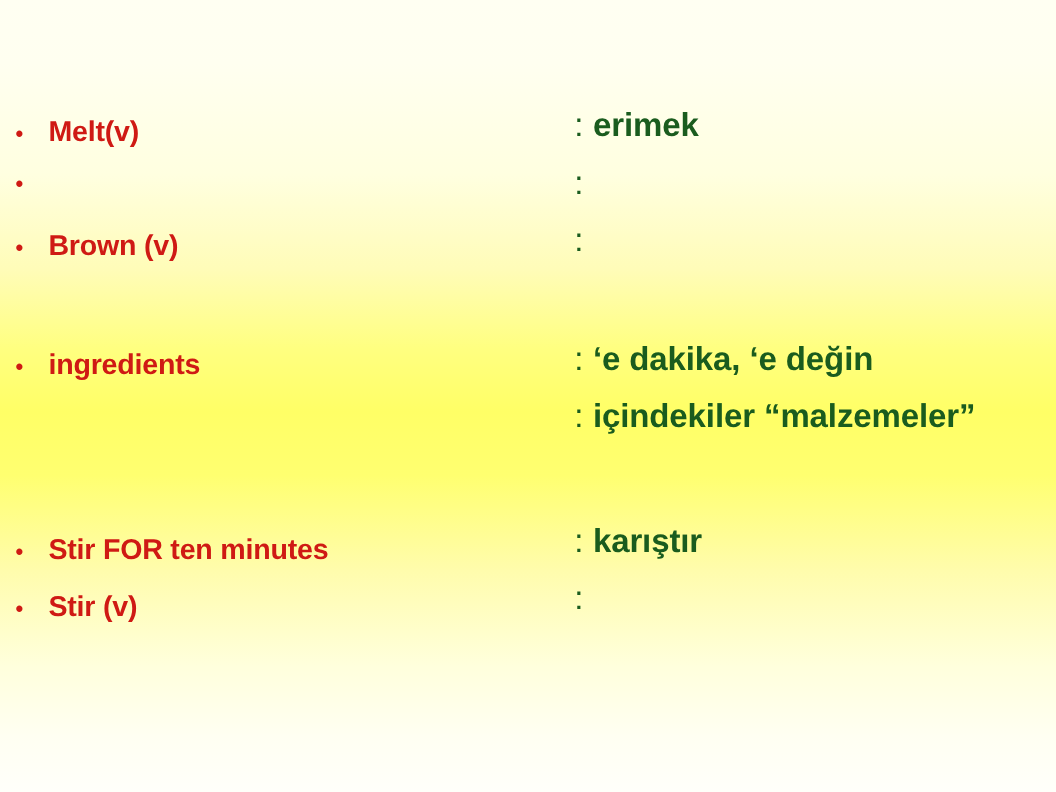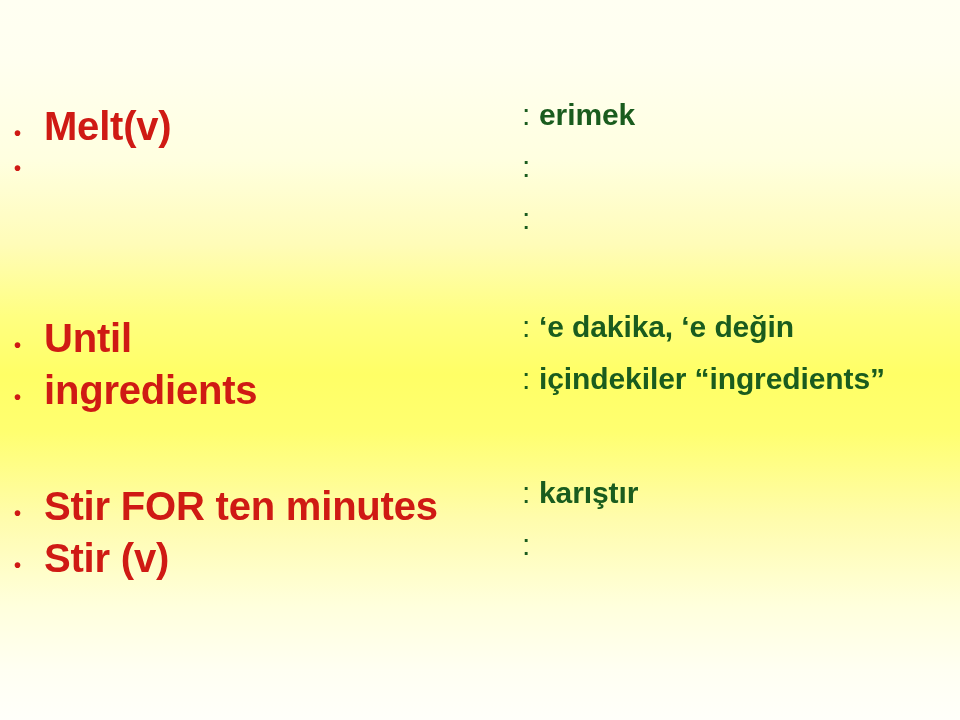--- a/index.html
+++ b/index.html
@@ -66,21 +66,21 @@
     width: 30px;
     color: #cf1a14;
     font-size: 20px;
     line-height: 1;
     font-weight: bold;
   }
   .bullet::before { content: "\2022"; }
 
   .en-text {
     color: #cf1a14;
-    font-size: 40px;
+    font-size: 26px;
     font-weight: bold;
     line-height: 1;
     letter-spacing: -0.2px;
     white-space: nowrap;
   }
 
   
   .tr-row {
     display: flex;
     align-items: baseline;
@@ -111,27 +111,27 @@
   <div class="col" id="left-col">
 
     <div class="group" id="group-verbs">
       <div class="en-row">
         <span class="bullet"></span>
         <span class="en-text">Melt(v)</span>
       </div>
       <div class="en-row">
         <span class="bullet"></span>
       </div>
+      <div class="en-row">
+        <span class="bullet"></span>
+        <span class="en-text">Brown (v)</span>
+      </div>
     </div>
 
     <div class="group" id="group-connectors">
-      <div class="en-row">
-        <span class="bullet"></span>
-        <span class="en-text">Until</span>
-      </div>
       <div class="en-row">
         <span class="bullet"></span>
         <span class="en-text">ingredients</span>
       </div>
     </div>
 
     <div class="group" id="group-stir">
       <div class="en-row">
         <span class="bullet"></span>
         <span class="en-text">Stir FOR ten minutes</span>
@@ -159,21 +159,21 @@
       </div>
     </div>
 
     <div class="group" id="group-connectors">
       <div class="tr-row">
         <span class="tr-colon">:</span>
         <span class="tr-text">‘e dakika, ‘e değin</span>
       </div>
       <div class="tr-row">
         <span class="tr-colon">:</span>
-        <span class="tr-text">içindekiler “ingredients”</span>
+        <span class="tr-text">içindekiler “malzemeler”</span>
       </div>
     </div>
 
     <div class="group" id="group-stir">
       <div class="tr-row">
         <span class="tr-colon">:</span>
         <span class="tr-text">karıştır</span>
       </div>
       <div class="tr-row">
         <span class="tr-colon">:</span>

